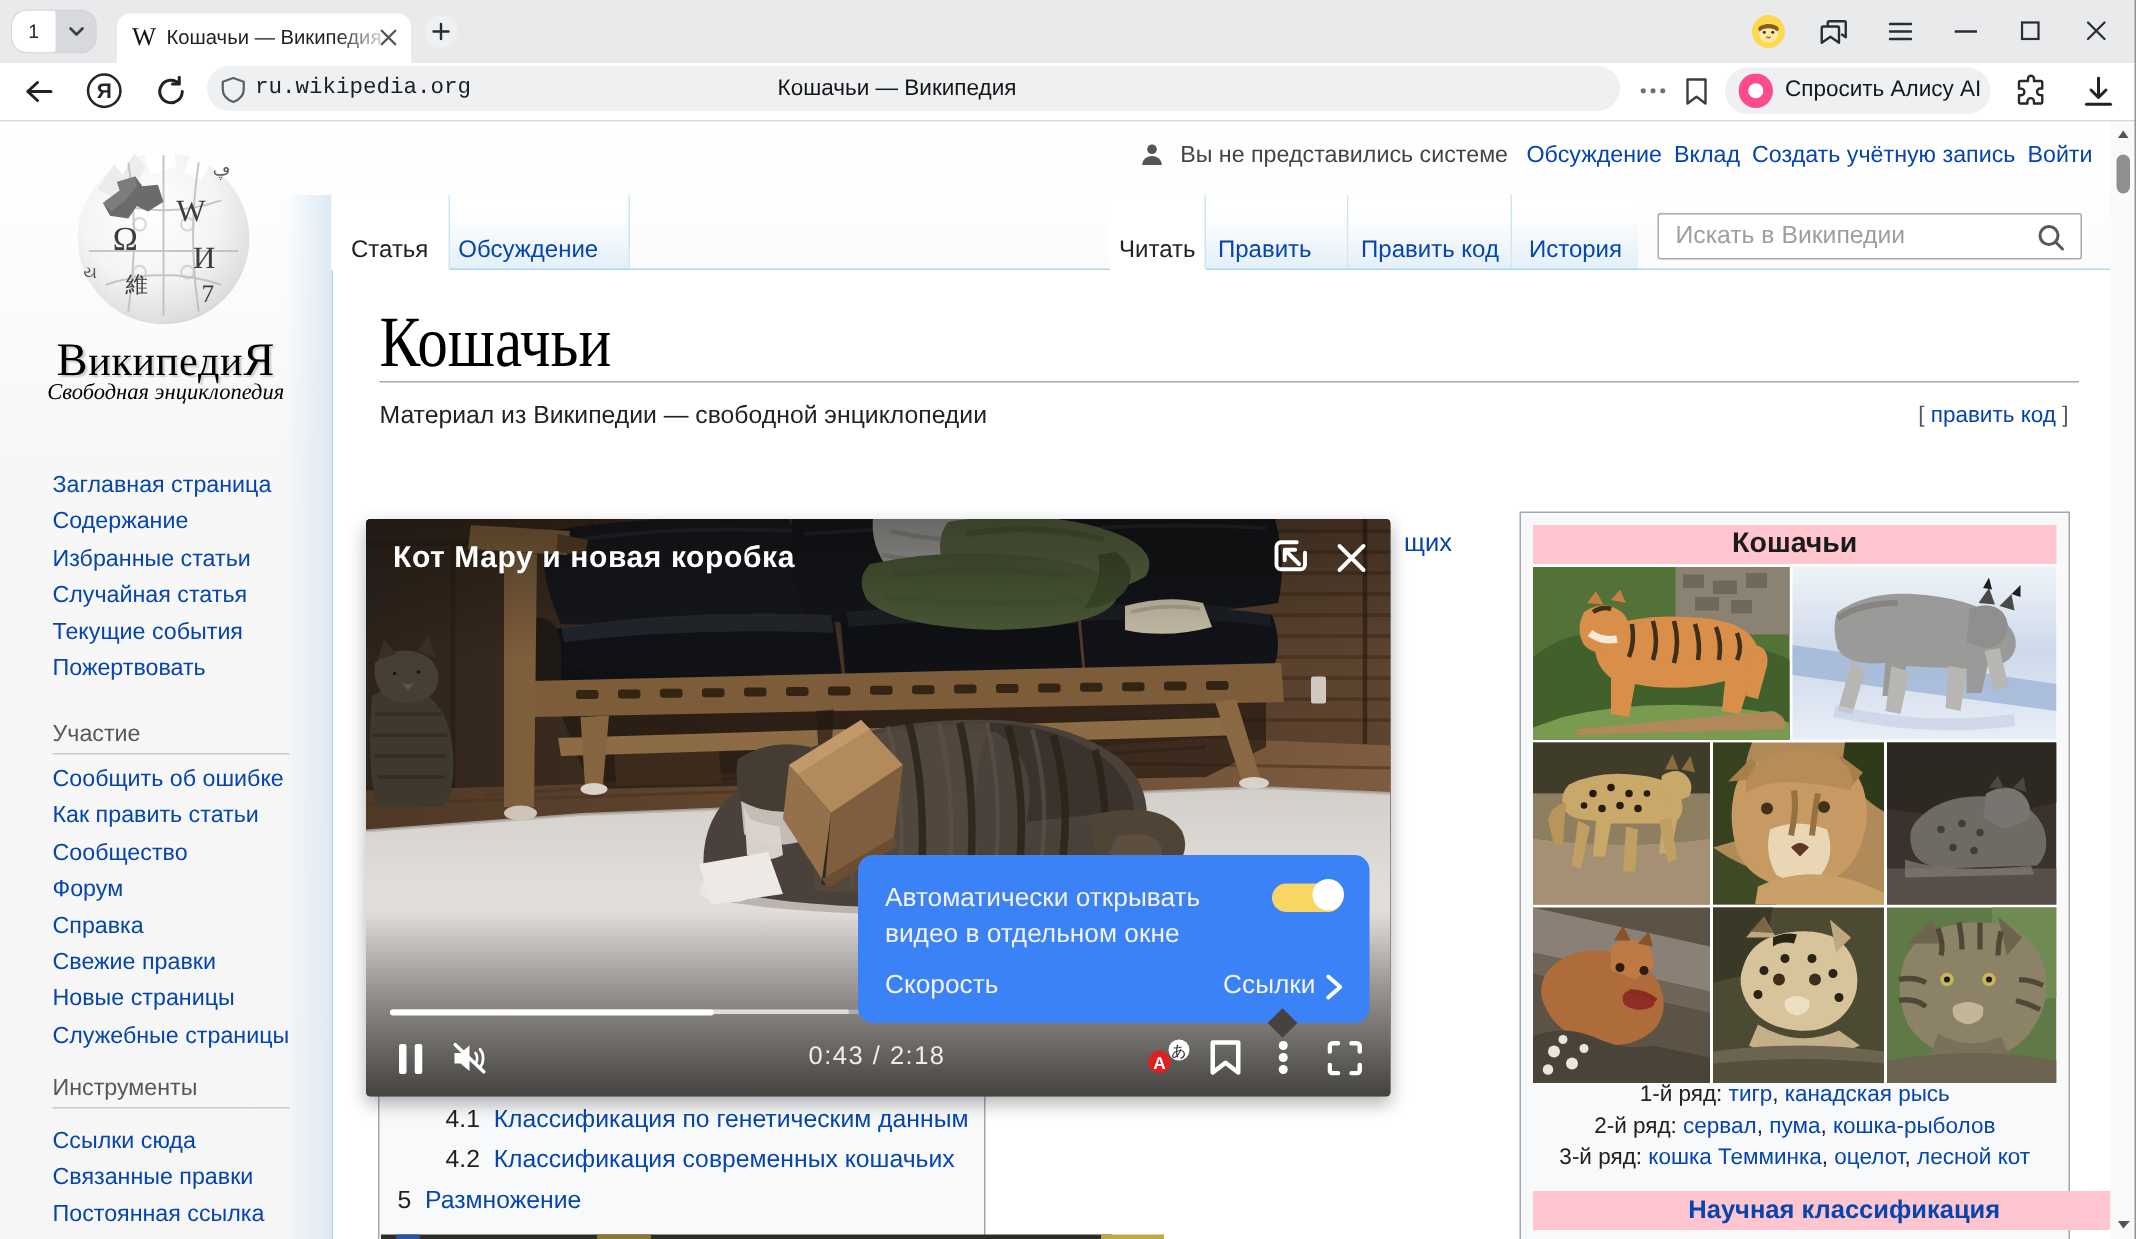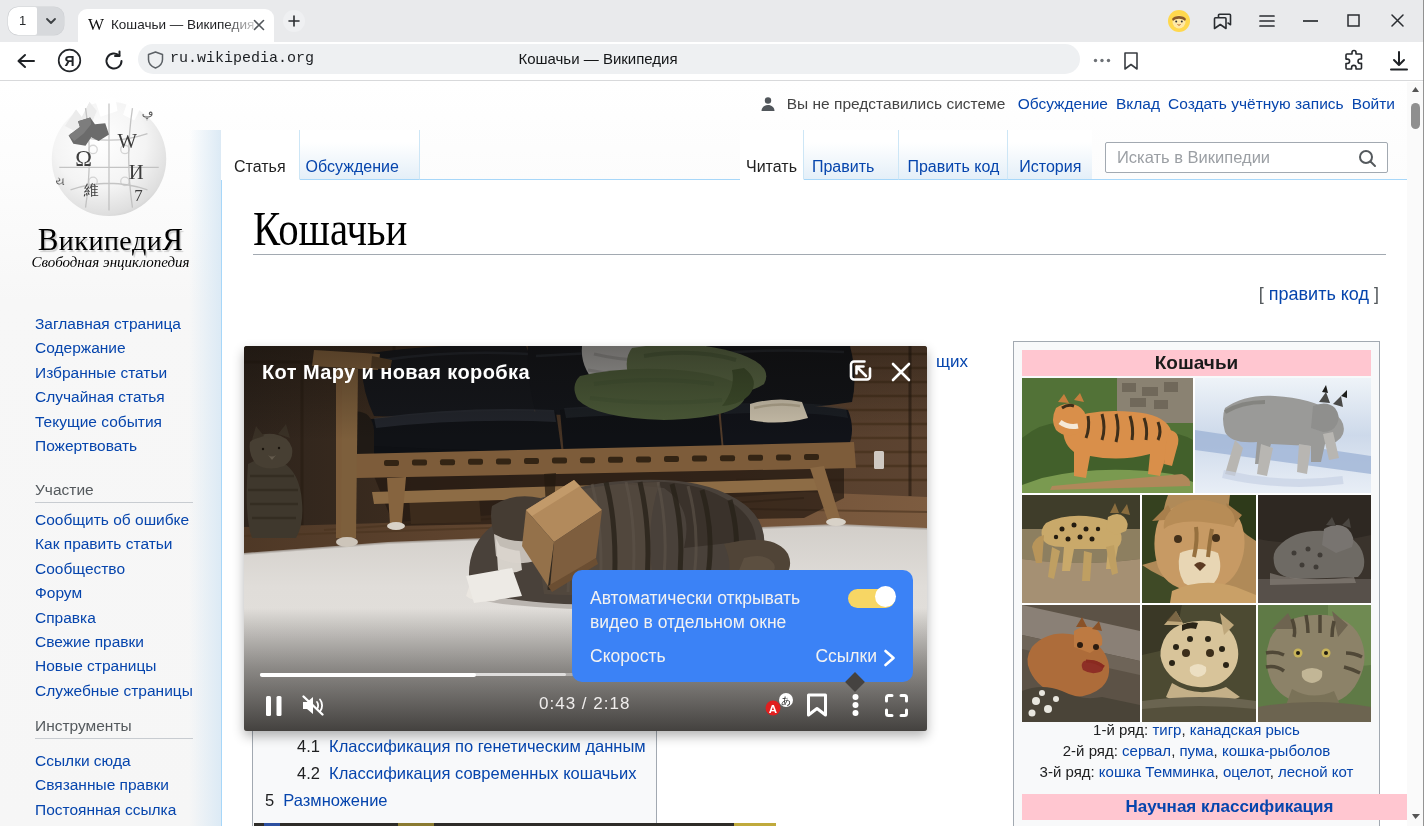--- a/index.html
+++ b/index.html
@@ -40,21 +40,21 @@
   #sidebar { position:absolute; left:0; top:0; width:221px; }
   #wordmark { position:absolute; left:0; top:143px; width:221px; text-align:center; font-family:"Liberation Serif",serif; font-size:28px; line-height:30px; color:#000; letter-spacing:0.5px; text-shadow:1.5px 1.5px 1px #cfcfcf; }
   #tagline { position:absolute; left:0; top:172px; width:221px; text-align:center; font-family:"Liberation Serif",serif; font-style:italic; font-size:15px; color:#000; }
   .snav { position:absolute; left:35px; font-size:15.5px; white-space:nowrap; }
   .snav a { display:block; color:#0645ad; text-decoration:none; line-height:18px; margin-bottom:6.4px; }
   .shead { position:absolute; left:35px; width:158px; font-size:15.5px; color:#54595d; border-bottom:1px solid #c8ccd1; padding-bottom:3px; }
   
   #h1 { position:absolute; left:31px; top:25px; font-family:"Liberation Serif",serif; font-size:48px; line-height:48px; color:#000; transform:scaleX(0.85); transform-origin:0 0; }
   #h1line { position:absolute; left:31px; top:74px; width:1133px; border-bottom:1px solid #a2a9b1; }
   #subline { position:absolute; left:31px; top:88px; font-size:16.5px; color:#222; }
-  #editsec { position:absolute; right:28px; top:104px; font-size:18px; color:#54595d;margin-left:37px; }
+  #editsec { position:absolute; right:28px; top:88px; font-size:15px; color:#54595d;margin-left:37px; }
   #editsec a { color:#0645ad; text-decoration:none; }
   #dab { position:absolute; left:60px; top:136px; font-size:17.5px; font-style:italic; color:#202122; }
   #dab a { color:#0645ad; text-decoration:none; }
   #hidtxt { position:absolute; left:714px; top:172px; font-size:17px; color:#0645ad; }
   
   #toc { position:absolute; left:30px; top:544px; width:405px; height:104px; background:#f8f9fa; border:1px solid #a2a9b1; border-bottom:none; font-size:16.5px; }
   #toc .l { position:absolute; white-space:nowrap; color:#202122; }
   #toc a { color:#0645ad; text-decoration:none; }
   #botstrip { position:absolute; left:32px; top:643px; width:487px; height:3px; background:#2e2c28; }
   
@@ -139,20 +139,27 @@
     <span class="ptitle">Кошачьи — Википедия</span>
   </div>
   <svg class="abs" style="left:1093px;top:16px" width="18" height="5" viewBox="0 0 18 5">
       <circle cx="2.5" cy="2.5" r="1.7" fill="#6d7176"></circle>
       <circle cx="9" cy="2.5" r="1.7" fill="#6d7176"></circle>
       <circle cx="15.5" cy="2.5" r="1.7" fill="#6d7176"></circle>
     </svg>
   <svg class="abs" style="left:1122px;top:9px" width="18" height="20" viewBox="0 0 18 20">
       <path d="M3 2h12v16l-6-4.5L3 18z" stroke="#3a3e43" stroke-width="1.6" fill="none" stroke-linejoin="round"></path>
     </svg>
+  <div id="alicepill">
+    <svg class="abs" style="left:9px;top:4px" width="23" height="23" viewBox="0 0 23 23">
+      <circle cx="11.5" cy="11.5" r="11.5" fill="#fc4c8d"></circle>
+      <circle cx="11.5" cy="11.5" r="5" fill="#fff"></circle>
+    </svg>
+    <span>Спросить Алису AI</span>
+  </div>
   <svg class="abs" style="left:1342px;top:7px" width="24" height="24" viewBox="0 0 24 24">
     <path d="M10 3.5a2 2 0 0 1 4 0V5h4.5a1 1 0 0 1 1 1v4h-1.3a2.2 2.2 0 0 0 0 4.4h1.3V19a1 1 0 0 1-1 1H14v-1.4a2.2 2.2 0 0 0-4.4 0V20H5a1 1 0 0 1-1-1v-4.5H5.4a2.2 2.2 0 0 0 0-4.4H4V6a1 1 0 0 1 1-1h5z" stroke="#26292d" stroke-width="1.6" fill="none" stroke-linejoin="round"></path>
   </svg>
   <svg class="abs" style="left:1389px;top:9px" width="20" height="20" viewBox="0 0 20 20">
     <path d="M10 1v12M5 9l5 5 5-5" stroke="#1f2226" stroke-width="2" fill="none" stroke-linecap="round" stroke-linejoin="round"></path>
     <path d="M2 18.5h16" stroke="#1f2226" stroke-width="2" stroke-linecap="round"></path>
   </svg>
 </div>
 
 <div id="page">
@@ -247,20 +254,21 @@
   <div id="searchbox">
     <span class="ph">Искать в Википедии</span>
     <svg class="abs" style="left:252px;top:6px" width="19" height="19" viewBox="0 0 19 19">
         <circle cx="8" cy="8" r="6" stroke="#54595d" stroke-width="2" fill="none"></circle>
         <path d="M12.5 12.5L17 17" stroke="#54595d" stroke-width="2" stroke-linecap="round"></path>
       </svg>
   </div>
   <div id="content">
     <div id="h1">Кошачьи</div>
     <div id="h1line"></div>
+    <div id="subline">Материал из Википедии — свободной энциклопедии</div>
     <div id="editsec">[ <a>править код</a> ]</div>
     <div id="hidtxt">щих</div>
     <div id="toc">
       <div class="l" style="left:44px;top:12px">4.1&nbsp;&nbsp;<a>Классификация по генетическим данным</a></div>
       <div class="l" style="left:44px;top:39px">4.2&nbsp;&nbsp;<a>Классификация современных кошачьих</a></div>
       <div class="l" style="left:12px;top:66px">5&nbsp;&nbsp;<a>Размножение</a></div>
     </div>
     <div id="botstrip"></div>
     <div style="position:absolute;left:176px;top:643px;width:36px;height:3px;background:#8a7a30"></div>
     <div style="position:absolute;left:512px;top:643px;width:42px;height:3px;background:#c0aa3c"></div>

